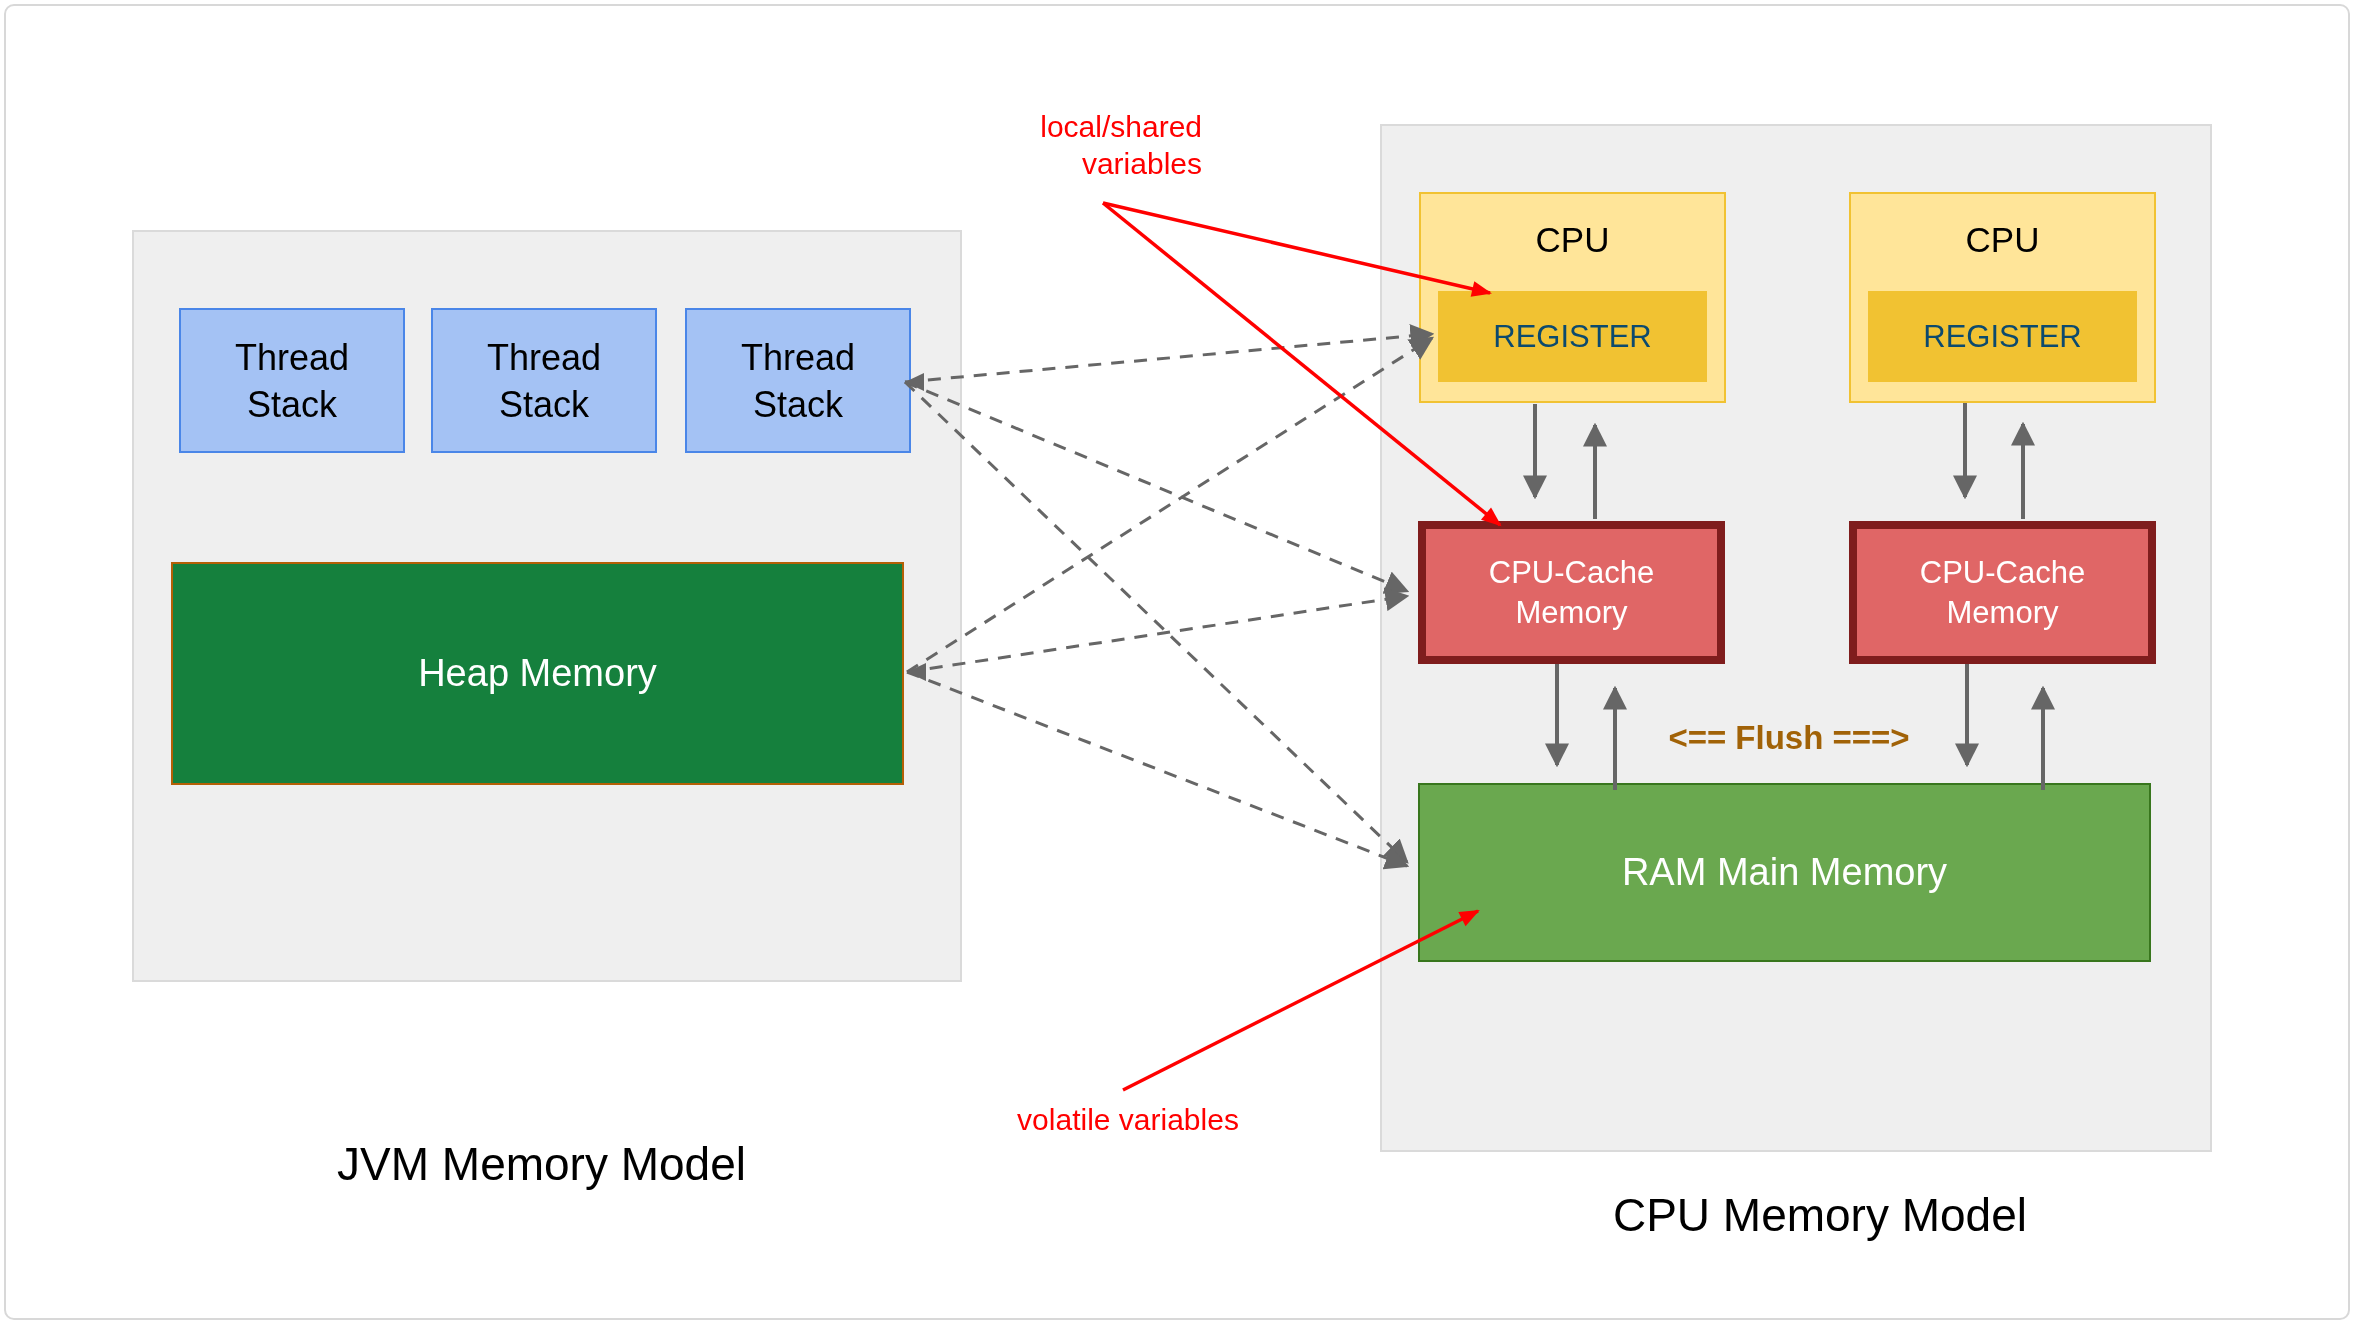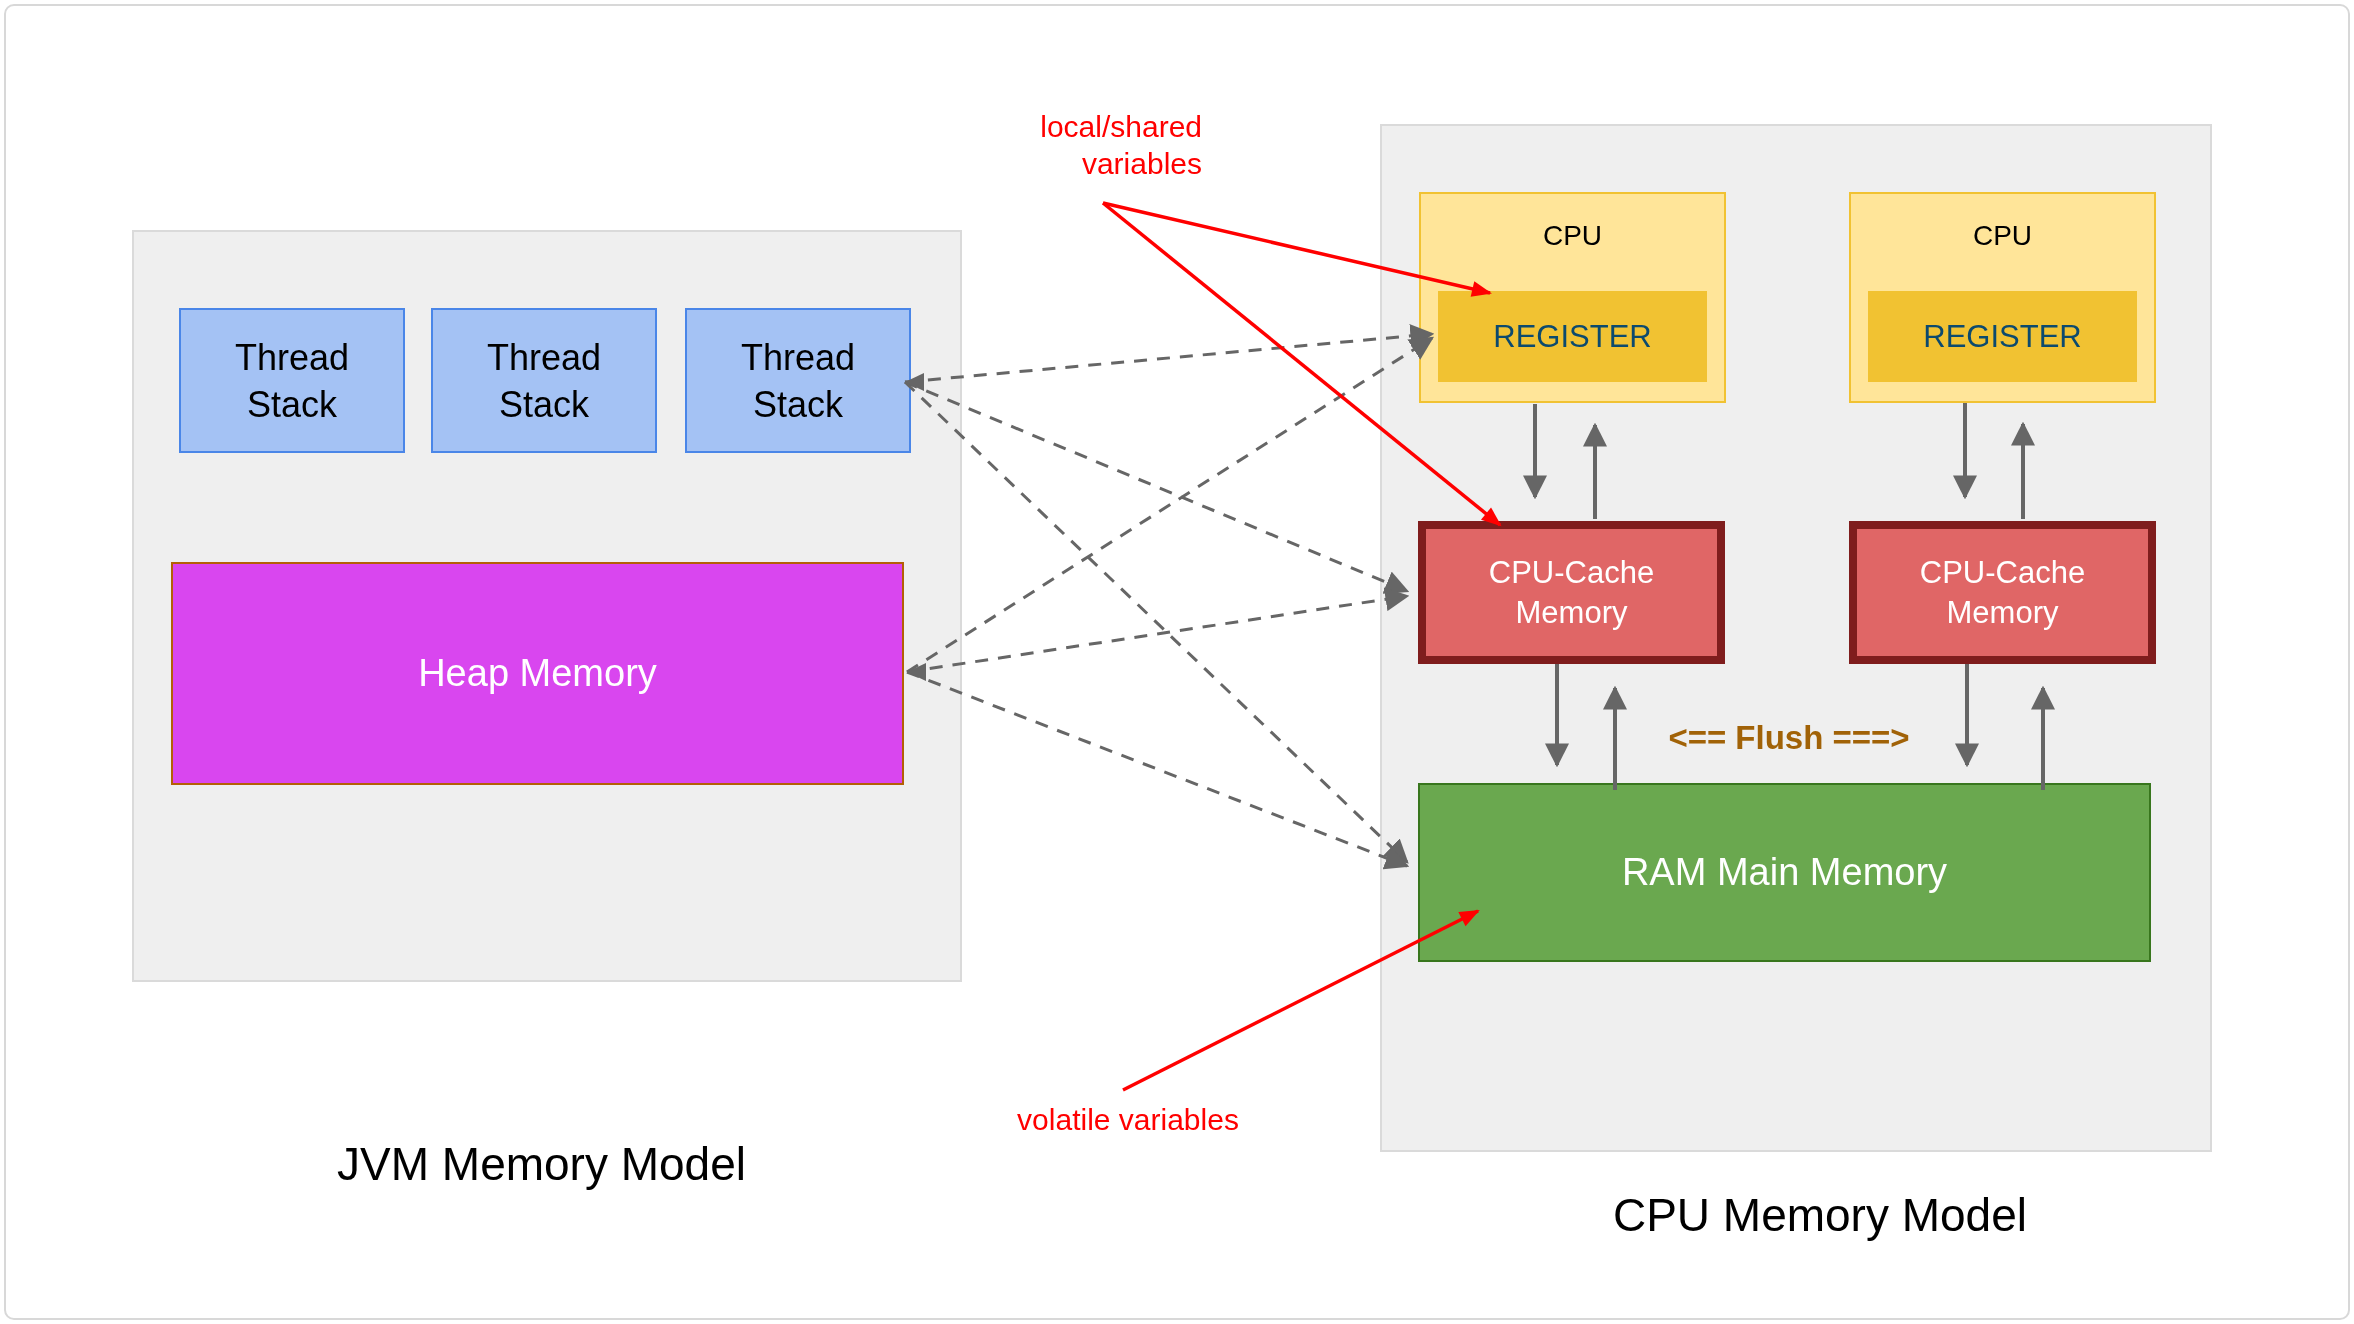--- a/index.html
+++ b/index.html
@@ -5,27 +5,27 @@
   html,body{margin:0;padding:0;background:#ffffff;}
   body{width:2354px;height:1324px;position:relative;font-family:"Liberation Sans","DejaVu Sans",sans-serif;}
   .frame{position:absolute;left:4px;top:4px;right:4px;bottom:4px;border:2px solid #d8d8d8;border-radius:10px;background:#ffffff;}
   .panel{position:absolute;background:#efefef;border:2px solid #dadada;}
   #jvm-box{left:132px;top:230px;width:826px;height:748px;}
   #cpu-box{left:1380px;top:124px;width:828px;height:1024px;}
   .node{position:absolute;display:flex;align-items:center;justify-content:center;text-align:center;box-sizing:border-box;}
   .thread{width:226px;height:145px;background:#a4c2f4;border:2px solid #4a86e8;color:#000;font-size:36px;line-height:47px;margin-left:8px;}
   .thread .wrap{width:130px;}
   #ts1{left:171px;top:308px;} #ts2{left:423px;top:308px;} #ts3{left:677px;top:308px;}
-  #heap{left:171px;top:562px;width:733px;height:223px;background:#d946ef;border:2px solid #b45f06;color:#ffffff;font-size:38px;}
+  #heap{left:171px;top:562px;width:733px;height:223px;background:#15803d;border:2px solid #b45f06;color:#ffffff;font-size:38px;}
   .model-title{position:absolute;color:#000;font-size:46px;white-space:nowrap;}
   #jvm-title{right:214px;top:905px;} 
   #cpu-title{right:183px;top:1062px;}
   .cpu-unit{position:absolute;width:307px;height:211px;background:#ffe599;border:2px solid #f1c232;box-sizing:border-box;}
   #cpu1{left:1419px;top:192px;} #cpu2{left:1849px;top:192px;}
-  .cpu-label{margin-top:26px;text-align:center;font-size:28px;color:#000;}
+  .cpu-label{margin-top:26px;text-align:center;font-size:35px;color:#000;}
   .register{position:absolute;left:17px;top:97px;width:269px;height:91px;background:#f1c232;display:flex;align-items:center;justify-content:center;font-size:31px;color:#0c4a6e;}
   .cache{width:307px;height:143px;background:#e06666;border:8px solid #7f1d1d;color:#ffffff;font-size:31px;line-height:40px;}
   #cache1{left:1418px;top:521px;} #cache2{left:1849px;top:521px;}
   .cache .wrap{width:210px;}
   #ram{left:1418px;top:783px;width:733px;height:179px;background:#6aa84f;border:2px solid #38761d;color:#ffffff;font-size:38px;}
   .red-note{position:absolute;color:#ff0000;font-size:30px;line-height:37px;text-align:center;}
   #note-local{left:1002px;top:108px;width:200px;text-align:right;}
   #note-volatile{left:978px;top:1101px;width:300px;}
   #flush{position:absolute;left:1639px;top:719px;width:300px;text-align:center;color:#a16207;font-size:33px;font-weight:bold;white-space:nowrap;}
   #arrow-layer{position:absolute;left:0;top:0;width:2354px;height:1324px;pointer-events:none;}

